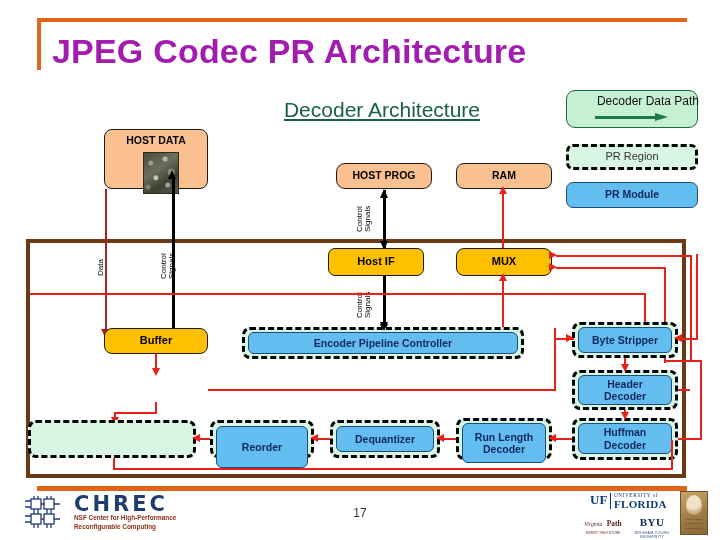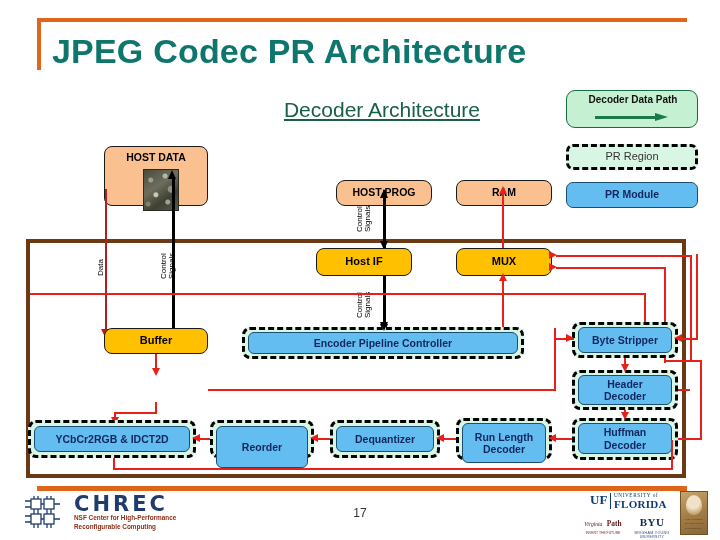--- a/index.html
+++ b/index.html
@@ -9,39 +9,39 @@
   }
   .stage{position:absolute;left:0;top:0;width:720px;height:540px;}
 
   
   .accent-top{position:absolute;left:37px;top:18px;width:650px;height:4px;background:#E0651B;}
   .accent-left{position:absolute;left:37px;top:18px;width:4px;height:52px;background:#E0651B;}
   .accent-bottom{position:absolute;left:37px;top:486px;width:650px;height:5px;background:#E0651B;}
 
   .slide-title{
     position:absolute;left:52px;top:28px;width:620px;height:46px;
-    color:#0f766e;font-size:34px;font-weight:bold;letter-spacing:.2px;
+    color:#a21caf;font-size:34px;font-weight:bold;letter-spacing:.2px;
     white-space:nowrap;line-height:46px;
   }
 
   .subtitle{
     position:absolute;left:246px;top:98px;width:272px;
     color:#196044;font-size:21px;font-weight:normal;text-align:center;
     text-decoration:underline;line-height:24px;
   }
 
   
   .legend-ddp{
     position:absolute;left:566px;top:90px;width:132px;height:38px;
     background:#C6F0D2;border:1.6px solid #1A6B42;border-radius:9px;
     box-sizing:border-box;
   }
   .legend-ddp .lbl{
-    position:absolute;left:0;top:3px;width:132px;text-align:center;
-    font-size:10px;font-weight:bold;color:#111;
+    position:absolute;left:0;top:3px;width:132px;text-align:right;
+    font-size:12px;font-weight:normal;color:#111;
   }
   .legend-arrow{position:absolute;left:28px;top:22px;width:76px;height:8px;}
   .legend-arrow .shaft{position:absolute;left:0;top:3px;width:62px;height:2.6px;background:#1A7A4D;}
   .legend-arrow .head{
     position:absolute;left:60px;top:0px;width:0;height:0;
     border-top:4px solid transparent;border-bottom:4px solid transparent;border-left:13px solid #1A7A4D;
   }
 
   .legend-pr-region{
     position:absolute;left:566px;top:144px;width:132px;height:26px;
@@ -64,21 +64,21 @@
   .brown-frame{
     position:absolute;left:26px;top:239px;width:660px;height:239px;
     border:4px solid #6B3A14;box-sizing:border-box;background:transparent;
   }
 
   
   .node{position:absolute;box-sizing:border-box;text-align:center;display:flex;
         align-items:center;justify-content:center;line-height:1.05;}
 
   .peach{background:#FAC090;border:1.5px solid #1a1a1a;border-radius:8px;
-         color:#000;font-weight:bold;font-size:10.5px;margin-top:17px;}
+         color:#000;font-weight:bold;font-size:10.5px;}
   .yellow{background:#FFC000;border:1.5px solid #1a1a1a;border-radius:8px;
           color:#000;font-weight:bold;font-size:11px;}
 
   .prwrap{position:absolute;box-sizing:border-box;background:#D9F6E4;
           border:3px dashed #000;border-radius:8px;}
   .prbox{position:absolute;box-sizing:border-box;background:#63BDF0;
          border:1.2px solid #1b4f72;border-radius:6px;
          display:flex;align-items:center;justify-content:center;text-align:center;
          color:#11275e;font-weight:bold;font-size:10.5px;line-height:1.15;}
 
@@ -205,21 +205,21 @@
 
   <div class="ln blk" style="left:383px;top:190px;width:2.6px;height:58px;"></div>
   <div class="ah ah-up-blk" style="left:379.8px;top:189px;"></div>
   <div class="ah ah-down-blk" style="left:379.8px;top:241px;"></div>
   <div class="vlabel" style="left:356px;top:192px;width:14px;height:54px;">Control
 Signals</div>
 
   <div class="ln red" style="left:502px;top:190px;width:2.4px;height:60px;"></div>
   <div class="ah ah-up-red" style="left:498.8px;top:186px;"></div>
 
-  <div class="node yellow" style="left:316px;top:248px;width:96px;height:28px;">
+  <div class="node yellow" style="left:328px;top:248px;width:96px;height:28px;border-radius:7px;">
     <span>Host IF</span>
   </div>
   <div class="node yellow" style="left:456px;top:248px;width:96px;height:28px;">
     <span>MUX</span>
   </div>
 
   <div class="ln blk" style="left:383px;top:276px;width:2.6px;height:54px;"></div>
   <div class="ah ah-down-blk" style="left:379.8px;top:324px;"></div>
   <div class="vlabel" style="left:356px;top:280px;width:14px;height:50px;">Control
 Signals</div>
@@ -252,23 +252,20 @@
   <div class="ln red" style="left:114px;top:412px;width:2.4px;height:8px;"></div>
   <div class="ah ah-down-red" style="left:110.6px;top:417px;"></div>
 
   <div class="prwrap" style="left:242px;top:327px;width:282px;height:32px;"></div>
   <div class="prbox" style="left:248px;top:332px;width:270px;height:22px;">
     <span>Encoder Pipeline Controller</span>
   </div>
   <div class="ah ah-down-blk" style="left:379.8px;top:322px;"></div>
 
   <div class="prwrap" style="left:28px;top:420px;width:168px;height:38px;"></div>
-  <div class="prbox" style="left:34px;top:426px;width:156px;height:26px;">
-    <span>YCbCr2RGB &amp; IDCT2D</span>
-  </div>
 
   <div class="prwrap" style="left:210px;top:420px;width:104px;height:38px;"></div>
   <div class="prbox" style="left:216px;top:426px;width:92px;height:42px;">
     <span>Reorder</span>
   </div>
 
   <div class="prwrap" style="left:330px;top:420px;width:110px;height:38px;"></div>
   <div class="prbox" style="left:336px;top:426px;width:98px;height:26px;">
     <span>Dequantizer</span>
   </div>

